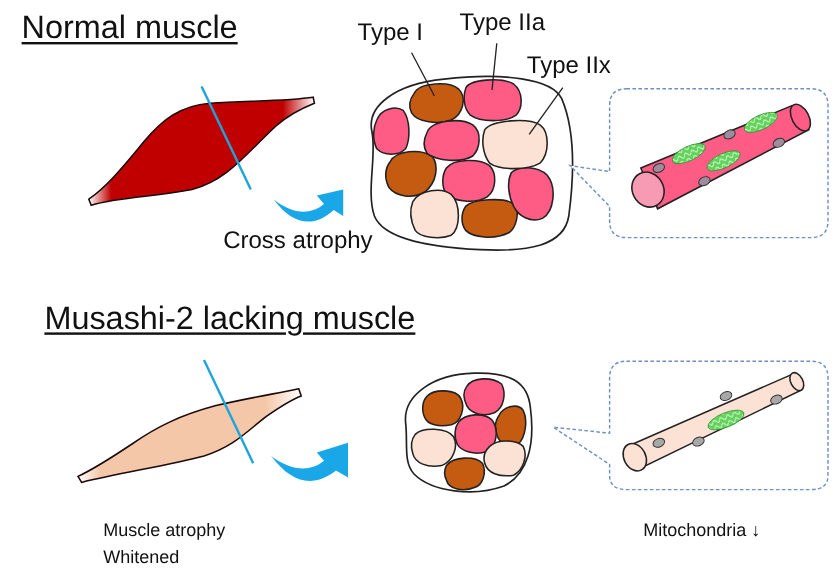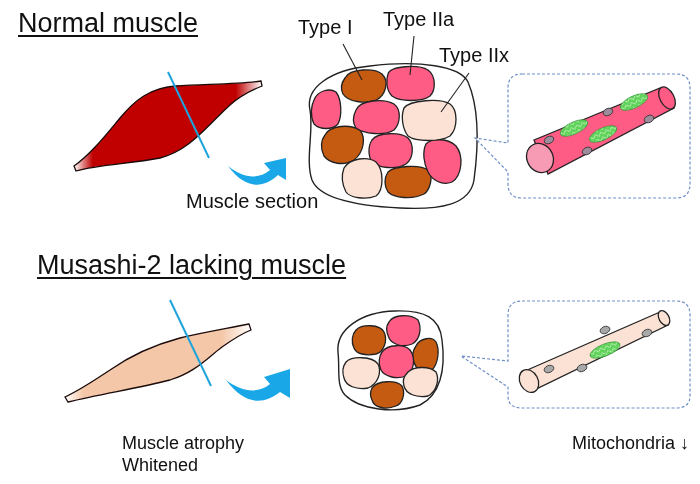--- a/index.html
+++ b/index.html
@@ -1,31 +1,31 @@
 <!DOCTYPE html>
 <html><head>
 <meta charset="utf-8">
 <style>
   html, body { margin: 0; padding: 0; background: #ffffff; }
   body { width: 700px; height: 484px; position: relative; overflow: hidden; font-family: "Liberation Sans", sans-serif; color: #111; }
   .title { position: absolute; font-size: 27px; text-decoration: underline; text-decoration-thickness: 2px; text-underline-offset: 3px; white-space: nowrap; }
   .lbl { position: absolute; font-size: 20px; white-space: nowrap; }
-  .cap { position: absolute; font-size: 18px; line-height: 22px; white-space: nowrap; margin-left: 36px; }
+  .cap { position: absolute; font-size: 15px; line-height: 22px; white-space: nowrap; }
   svg { position: absolute; left: 0; top: 0; }
 </style>
 </head>
 <body>
 
 <div class="title" style="left:18px; top:8px;">Normal muscle</div>
 <div class="title" style="left:13px; top:250px;margin-left:24px;">Musashi-2 lacking muscle</div>
 
 <div class="lbl" style="left:298px; top:16px;">Type I</div>
 <div class="lbl" style="left:383px; top:8px;">Type IIa</div>
 <div class="lbl" style="left:439px; top:44px;">Type IIx</div>
-<div class="lbl" style="left:186px; top:190px;">Muscle section</div>
+<div class="lbl" style="left:186px; top:190px;">Cross atrophy</div>
 
 <svg width="700" height="484" viewBox="0 0 700 484">
   <defs>
     <linearGradient id="gNormal" x1="0" y1="0" x2="1" y2="0">
       <stop offset="0" stop-color="#ffffff"></stop>
       <stop offset="0.1" stop-color="#c00000"></stop>
       <stop offset="0.86" stop-color="#c00000"></stop>
       <stop offset="1" stop-color="#ffffff"></stop>
     </linearGradient>
     <linearGradient id="gAtro" x1="0" y1="0" x2="1" y2="0">

